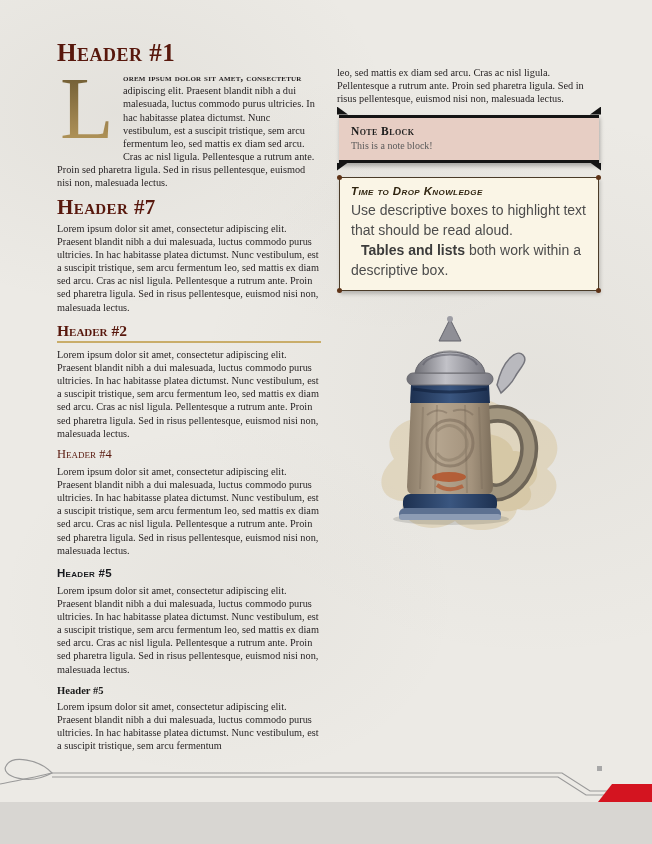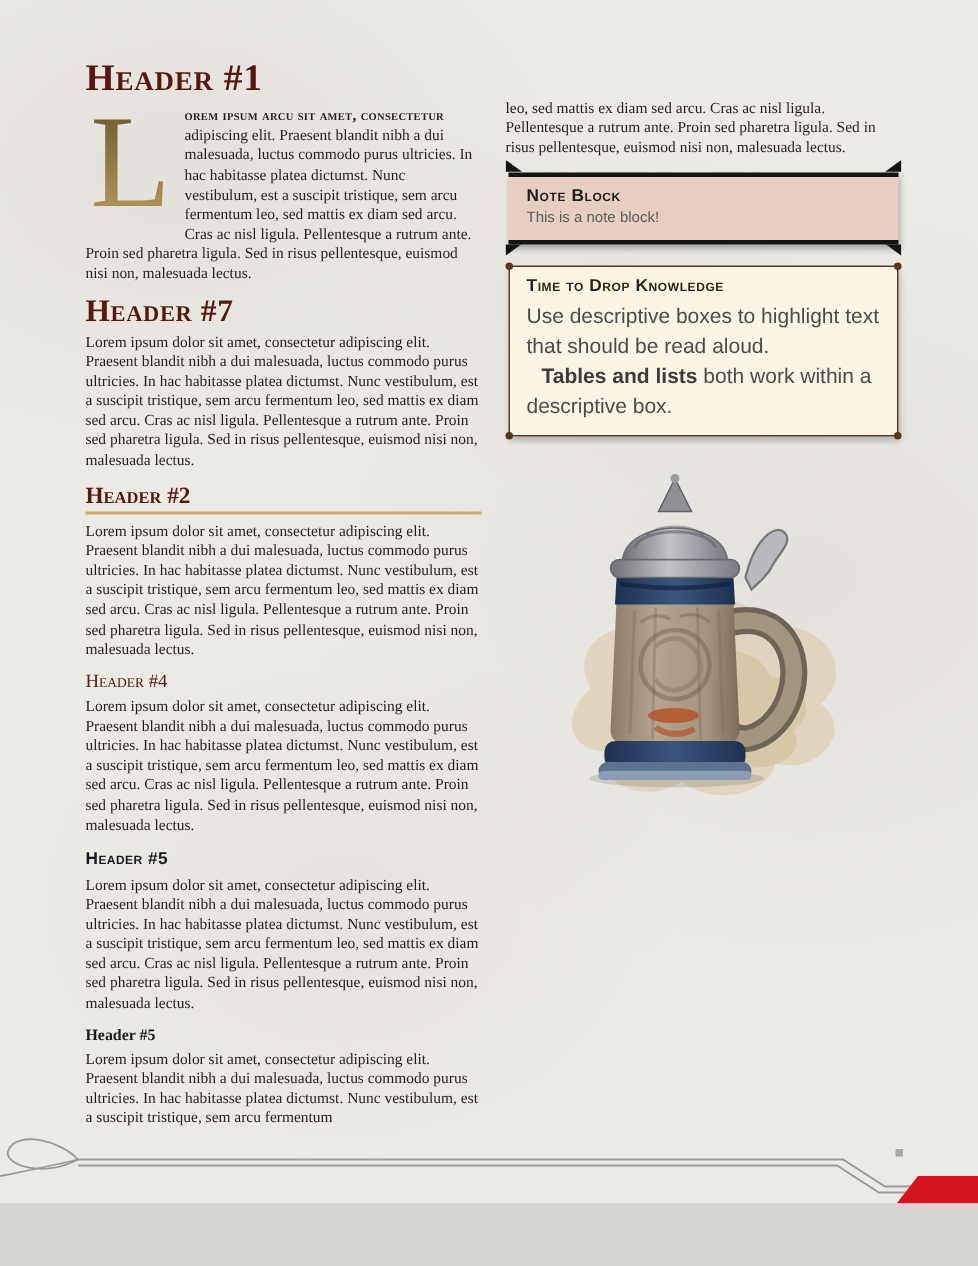--- a/index.html
+++ b/index.html
@@ -35,58 +35,58 @@
     -webkit-background-clip:text; background-clip:text; -webkit-text-fill-color:transparent;
   }
   .sc-lead { font-variant:small-caps; letter-spacing:.2px; font-weight:700; }
 
   
   .note {
     position:relative; margin:9px 2px 14px 2px; padding:7px 12px 8px 12px;
     background:#e7cec4;
     border-top:3px solid #141414; border-bottom:3px solid #141414;
     box-shadow:1px 3px 4px rgba(0,0,0,.28);
-    font-family:Liberation Sans, sans-serif;
+    font-family:Liberation Serif, serif;
   }
   .note-title { font-size:11.5px; font-variant:small-caps; letter-spacing:.4px; font-weight:700; color:#1c1c1c; margin-bottom:2px; }
   .note-body  { font-size:10px; color:#5a5a5a; line-height:1.3; }
   .wing { position:absolute; width:11px; height:8px; background:#141414; }
   .wing-tl { top:-11px; left:-2px;  clip-path:polygon(0 0, 100% 100%, 0 100%); }
   .wing-tr { top:-11px; right:-2px; clip-path:polygon(100% 0, 100% 100%, 0 100%); }
   .wing-bl { bottom:-11px; left:-2px;  clip-path:polygon(0 0, 100% 0, 0 100%); }
   .wing-br { bottom:-11px; right:-2px; clip-path:polygon(0 0, 100% 0, 100% 100%); }
 
   
   .descbox {
     position:relative; margin:4px 2px 0 2px; padding:7px 11px 9px 11px;
     background:#faf5e6; border:1px solid #4a3b28;
     box-shadow:1px 3px 4px rgba(0,0,0,.22);
     font-family:"Liberation Sans", sans-serif;
   }
   .dot { position:absolute; width:5px; height:5px; border-radius:50%; background:#5e3317; }
   .dot-tl { top:-3px; left:-3px; } .dot-tr { top:-3px; right:-3px; }
   .dot-bl { bottom:-3px; left:-3px; } .dot-br { bottom:-3px; right:-3px; }
-  .desc-title { font-size:11.5px; font-variant:small-caps; letter-spacing:.4px; font-weight:700; color:#2f2410; margin-bottom:3px; }
+  .desc-title { font-size:11.5px; font-variant:small-caps; letter-spacing:.4px; font-weight:700; color:#2f2410; margin-bottom:3px;font-style:italic; }
   .desc-body { font-size:14px; color:#4c4c4c; line-height:1.45; }
   .desc-body .indent { text-indent:10px; }
   .desc-body strong { color:#3c3c3c; }
 
   .stein-wrap { margin-top:20px; text-align:center; }
 
   .footer-svg { position:absolute; left:0; bottom:0; width:652px; height:44px; }
 </style>
 </head>
 <body>
 
 <div class="page">
 
   <div class="col col-left">
     <h1 class="h1">Header #1</h1>
 
-    <p class="body-text"><span class="dropcap">L</span><span class="sc-lead">orem ipsum arcu sit amet, consectetur</span>
+    <p class="body-text"><span class="dropcap">L</span><span class="sc-lead">orem ipsum dolor sit amet, consectetur</span>
       <span>adipiscing elit. Praesent blandit nibh a dui malesuada, luctus commodo purus ultricies. In hac habitasse platea dictumst. Nunc vestibulum, est a suscipit tristique, sem arcu fermentum leo, sed mattis ex diam sed arcu. Cras ac nisl ligula. Pellentesque a rutrum ante. Proin sed pharetra ligula. Sed in risus pellentesque, euismod nisi non, malesuada lectus.</span></p>
 
     <h2 class="h2">Header #7</h2>
     <p class="body-text">Lorem ipsum dolor sit amet, consectetur adipiscing elit. Praesent blandit nibh a dui malesuada, luctus commodo purus ultricies. In hac habitasse platea dictumst. Nunc vestibulum, est a suscipit tristique, sem arcu fermentum leo, sed mattis ex diam sed arcu. Cras ac nisl ligula. Pellentesque a rutrum ante. Proin sed pharetra ligula. Sed in risus pellentesque, euismod nisi non, malesuada lectus.</p>
 
     <h3 class="h3">Header #2</h3>
     <p class="body-text">Lorem ipsum dolor sit amet, consectetur adipiscing elit. Praesent blandit nibh a dui malesuada, luctus commodo purus ultricies. In hac habitasse platea dictumst. Nunc vestibulum, est a suscipit tristique, sem arcu fermentum leo, sed mattis ex diam sed arcu. Cras ac nisl ligula. Pellentesque a rutrum ante. Proin sed pharetra ligula. Sed in risus pellentesque, euismod nisi non, malesuada lectus.</p>
 
     <h4 class="h4">Header #4</h4>
     <p class="body-text">Lorem ipsum dolor sit amet, consectetur adipiscing elit. Praesent blandit nibh a dui malesuada, luctus commodo purus ultricies. In hac habitasse platea dictumst. Nunc vestibulum, est a suscipit tristique, sem arcu fermentum leo, sed mattis ex diam sed arcu. Cras ac nisl ligula. Pellentesque a rutrum ante. Proin sed pharetra ligula. Sed in risus pellentesque, euismod nisi non, malesuada lectus.</p>

